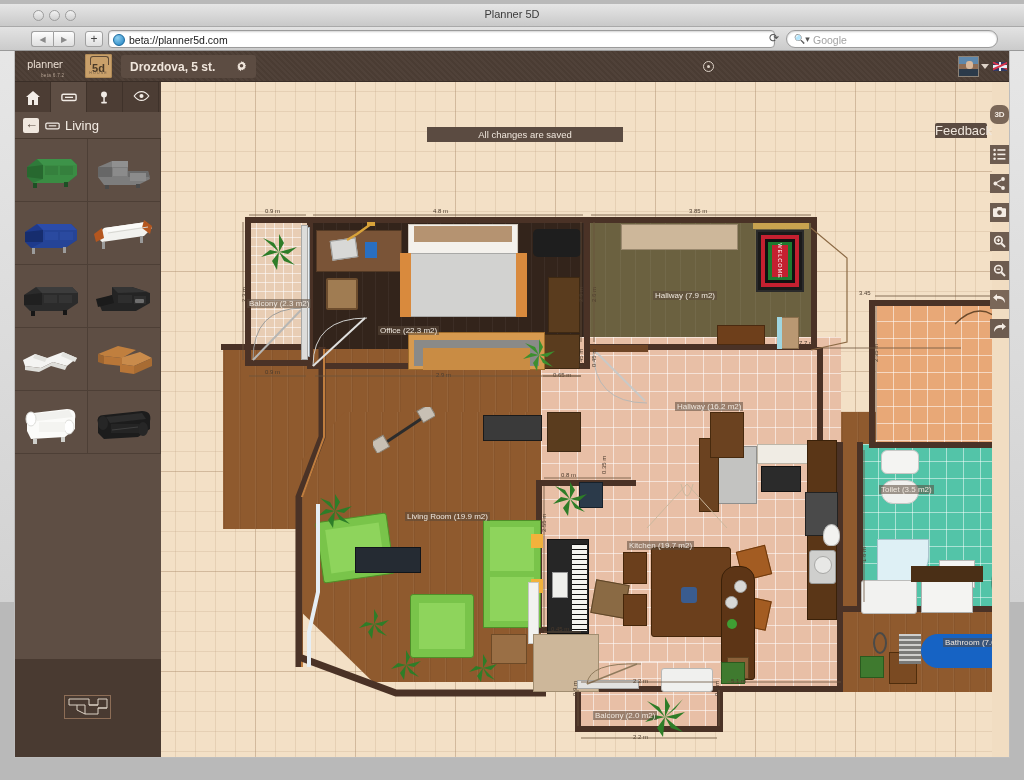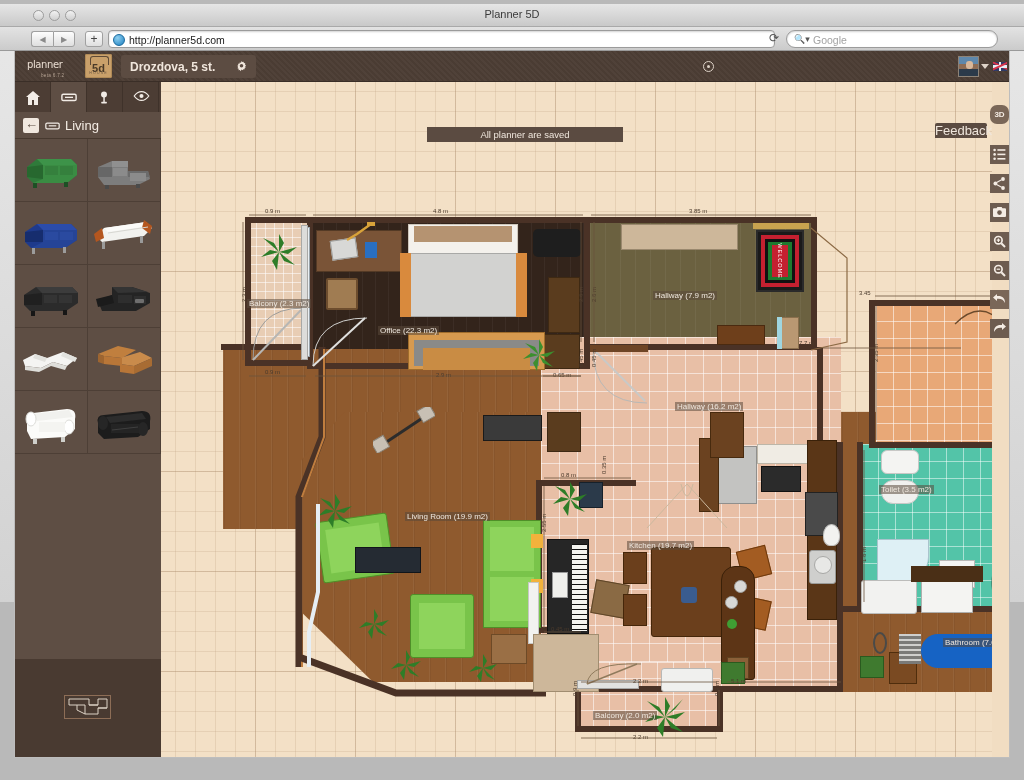--- a/index.html
+++ b/index.html
@@ -232,21 +232,21 @@
     <div class="traffic t3"></div>
     <div class="title">Planner 5D</div>
   </div>
 
   <div id="toolbar2">
     <div class="navbtn back">◀</div>
     <div class="navbtn fwd">▶</div>
     <div class="navbtn plus">+</div>
     <div id="urlbar">
       <div class="globe"></div>
-      <div class="u">http://planner5d.com</div>
+      <div class="u">beta://planner5d.com</div>
     </div>
     <div id="reload">⟳</div>
     <div id="searchbar">
       <div class="mag">🔍▾</div>
       <div class="ph">Google</div>
     </div>
   </div>
 
   <div id="app">
 
@@ -838,21 +838,21 @@
             <path d="M855 224 V358"></path>
           <path d="M703 368 V520"></path>
           <path d="M420 600 H556"></path>
             <path d="M566 600 H680"></path>
           <path d="M417 608 V644"></path>
             <path d="M558 608 V644"></path>
           <path d="M420 656 H556"></path>
         </g>
       </svg>
 
-      <div id="savedbar">All planner are saved</div>
+      <div id="savedbar">All changes are saved</div>
       <div id="feedback">Feedback</div>
     </div>
 
     <div id="rail">
       <div class="rbtn tr" style="top:23px">
         <span>3D</span>
       </div>
       <div class="rbtn" style="top:63px">
         <svg width="13" height="13" viewBox="0 0 13 13">
           <g fill="#f4ece4">

